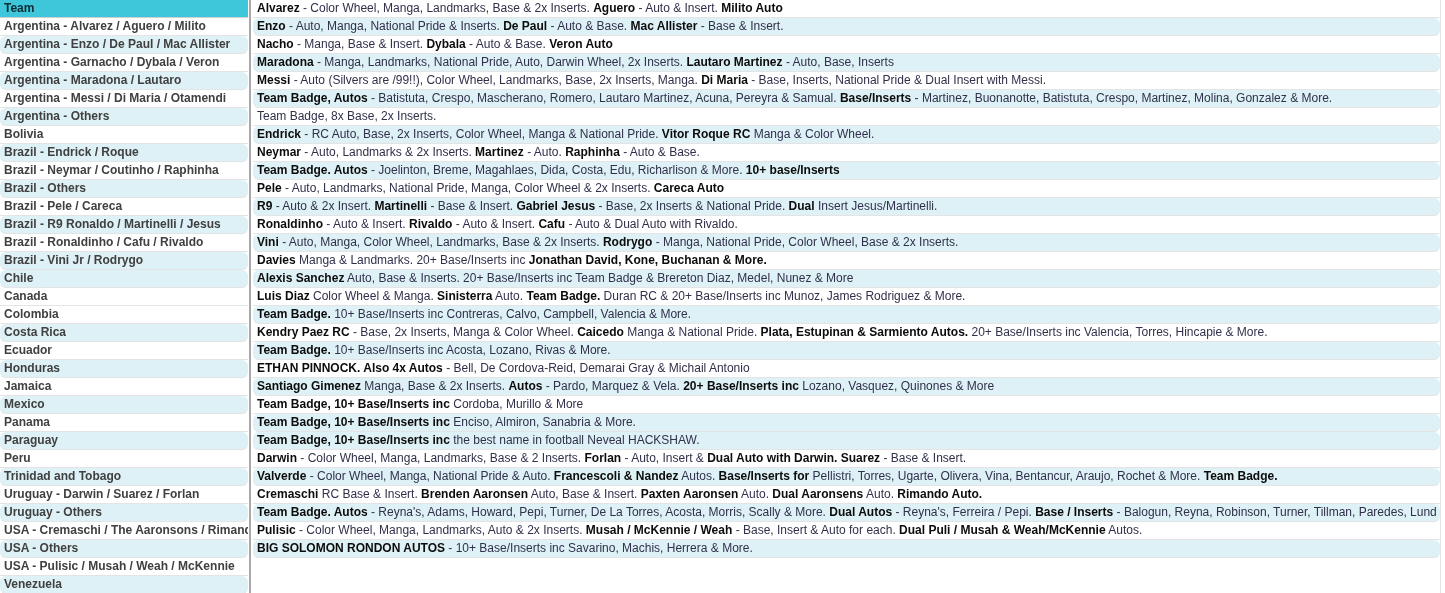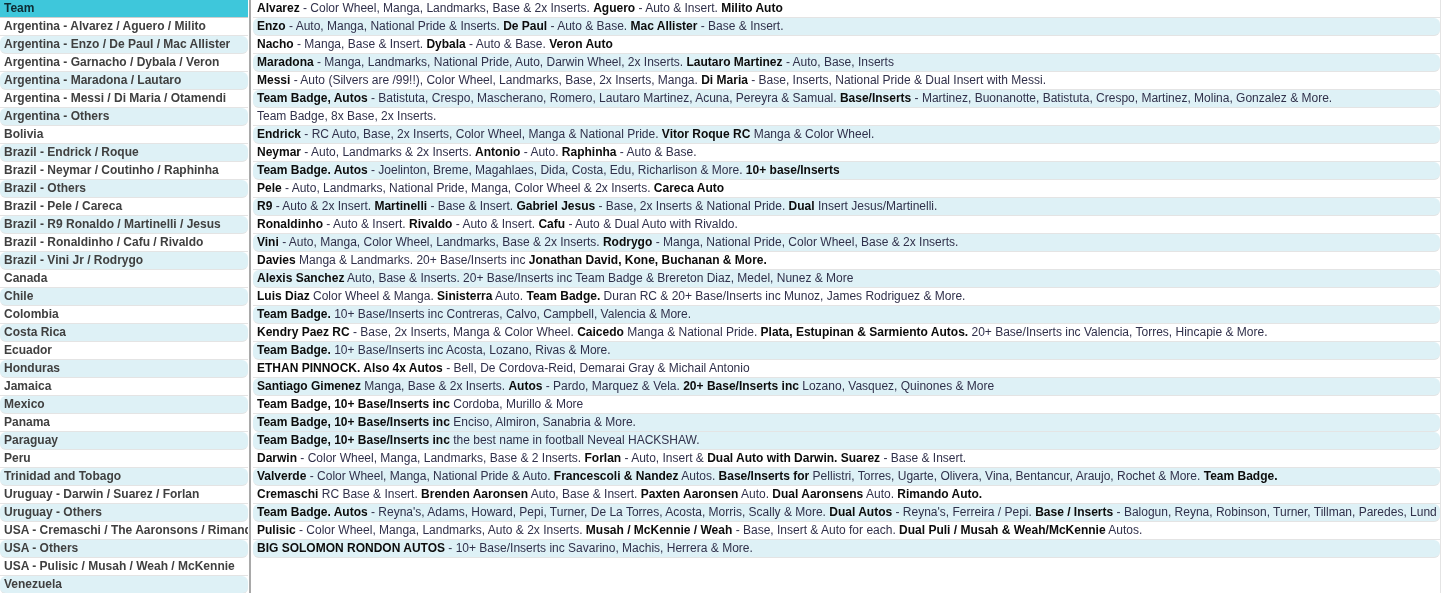--- a/index.html
+++ b/index.html
@@ -52,22 +52,22 @@
         <div class="cell row team-cell">Argentina - Messi / Di Maria / Otamendi</div>
         <div class="cell row team-cell even">Argentina - Others</div>
         <div class="cell row team-cell">Bolivia</div>
         <div class="cell row team-cell even">Brazil - Endrick / Roque</div>
         <div class="cell row team-cell">Brazil - Neymar / Coutinho / Raphinha</div>
         <div class="cell row team-cell even">Brazil - Others</div>
         <div class="cell row team-cell">Brazil - Pele / Careca</div>
         <div class="cell row team-cell even">Brazil - R9 Ronaldo / Martinelli / Jesus</div>
         <div class="cell row team-cell">Brazil - Ronaldinho / Cafu / Rivaldo</div>
         <div class="cell row team-cell even">Brazil - Vini Jr / Rodrygo</div>
+        <div class="cell row team-cell even">Chile</div>
         <div class="cell row team-cell">Canada</div>
-        <div class="cell row team-cell even">Chile</div>
         <div class="cell row team-cell">Colombia</div>
         <div class="cell row team-cell even">Costa Rica</div>
         <div class="cell row team-cell">Ecuador</div>
         <div class="cell row team-cell even">Honduras</div>
         <div class="cell row team-cell">Jamaica</div>
         <div class="cell row team-cell even">Mexico</div>
         <div class="cell row team-cell">Panama</div>
         <div class="cell row team-cell even">Paraguay</div>
         <div class="cell row team-cell">Peru</div>
         <div class="cell row team-cell even">Trinidad and Tobago</div>
@@ -83,21 +83,21 @@
   <div class="col chase-col">
     <div class="col">
         <div class="cell row chase-cell"><b>Alvarez</b><span> - Color Wheel, Manga, Landmarks, Base &amp; 2x Inserts. </span><b>Aguero</b><span> - Auto &amp; Insert. </span><b>Milito Auto</b></div>
         <div class="cell row chase-cell even"><b>Enzo</b><span> - Auto, Manga, National Pride &amp; Inserts. </span><b>De Paul</b><span> - Auto &amp; Base. </span><b>Mac Allister</b><span> - Base &amp; Insert.</span></div>
         <div class="cell row chase-cell"><b>Nacho</b><span> - Manga, Base &amp; Insert. </span><b>Dybala</b><span> - Auto &amp; Base. </span><b>Veron Auto</b></div>
         <div class="cell row chase-cell even"><b>Maradona</b><span> - Manga, Landmarks, National Pride, Auto, Darwin Wheel, 2x Inserts. </span><b>Lautaro Martinez</b><span> - Auto, Base, Inserts</span></div>
         <div class="cell row chase-cell"><b>Messi</b><span> - Auto (Silvers are /99!!), Color Wheel, Landmarks, Base, 2x Inserts, Manga. </span><b>Di Maria</b><span> - Base, Inserts, National Pride &amp; Dual Insert with Messi.</span></div>
         <div class="cell row chase-cell even"><b>Team Badge, Autos</b><span> - Batistuta, Crespo, Mascherano, Romero, Lautaro Martinez, Acuna, Pereyra &amp; Samual. </span><b>Base/Inserts</b><span> - Martinez, Buonanotte, Batistuta, Crespo, Martinez, Molina, Gonzalez &amp; More.</span></div>
         <div class="cell row chase-cell"><span>Team Badge, 8x Base, 2x Inserts.</span></div>
         <div class="cell row chase-cell even"><b>Endrick</b><span> - RC Auto, Base, 2x Inserts, Color Wheel, Manga &amp; National Pride. </span><b>Vitor Roque RC</b><span> Manga &amp; Color Wheel.</span></div>
-        <div class="cell row chase-cell"><b>Neymar</b><span> - Auto, Landmarks &amp; 2x Inserts. </span><b>Antonio</b><span> - Auto. </span><b>Raphinha</b><span> - Auto &amp; Base.</span></div>
+        <div class="cell row chase-cell"><b>Neymar</b><span> - Auto, Landmarks &amp; 2x Inserts. </span><b>Martinez</b><span> - Auto. </span><b>Raphinha</b><span> - Auto &amp; Base.</span></div>
         <div class="cell row chase-cell even"><b>Team Badge. Autos</b><span> - Joelinton, Breme, Magahlaes, Dida, Costa, Edu, Richarlison &amp; More. </span><b>10+ base/Inserts</b></div>
         <div class="cell row chase-cell"><b>Pele</b><span> - Auto, Landmarks, National Pride, Manga, Color Wheel &amp; 2x Inserts. </span><b>Careca Auto</b></div>
         <div class="cell row chase-cell even"><b>R9</b><span> - Auto &amp; 2x Insert. </span><b>Martinelli</b><span> - Base &amp; Insert. </span><b>Gabriel Jesus</b><span> - Base, 2x Inserts &amp; National Pride. </span><b>Dual</b><span> Insert Jesus/Martinelli.</span></div>
         <div class="cell row chase-cell"><b>Ronaldinho</b><span> - Auto &amp; Insert. </span><b>Rivaldo</b><span> - Auto &amp; Insert. </span><b>Cafu</b><span> - Auto &amp; Dual Auto with Rivaldo.</span></div>
         <div class="cell row chase-cell even"><b>Vini</b><span> - Auto, Manga, Color Wheel, Landmarks, Base &amp; 2x Inserts. </span><b>Rodrygo</b><span> - Manga, National Pride, Color Wheel, Base &amp; 2x Inserts.</span></div>
         <div class="cell row chase-cell"><b>Davies</b><span> Manga &amp; Landmarks. 20+ Base/Inserts inc </span><b>Jonathan David, Kone, Buchanan &amp; More.</b></div>
         <div class="cell row chase-cell even"><b>Alexis Sanchez</b><span> Auto, Base &amp; Inserts. 20+ Base/Inserts inc Team Badge &amp; Brereton Diaz, Medel, Nunez &amp; More</span></div>
         <div class="cell row chase-cell"><b>Luis Diaz</b><span> Color Wheel &amp; Manga. </span><b>Sinisterra</b><span> Auto. </span><b>Team Badge.</b><span> Duran RC &amp; 20+ Base/Inserts inc Munoz, James Rodriguez &amp; More.</span></div>
         <div class="cell row chase-cell even"><b>Team Badge.</b><span> 10+ Base/Inserts inc Contreras, Calvo, Campbell, Valencia &amp; More.</span></div>
         <div class="cell row chase-cell"><b>Kendry Paez RC</b><span> - Base, 2x Inserts, Manga &amp; Color Wheel. </span><b>Caicedo</b><span> Manga &amp; National Pride. </span><b>Plata, Estupinan &amp; Sarmiento Autos.</b><span> 20+ Base/Inserts inc Valencia, Torres, Hincapie &amp; More.</span></div>

